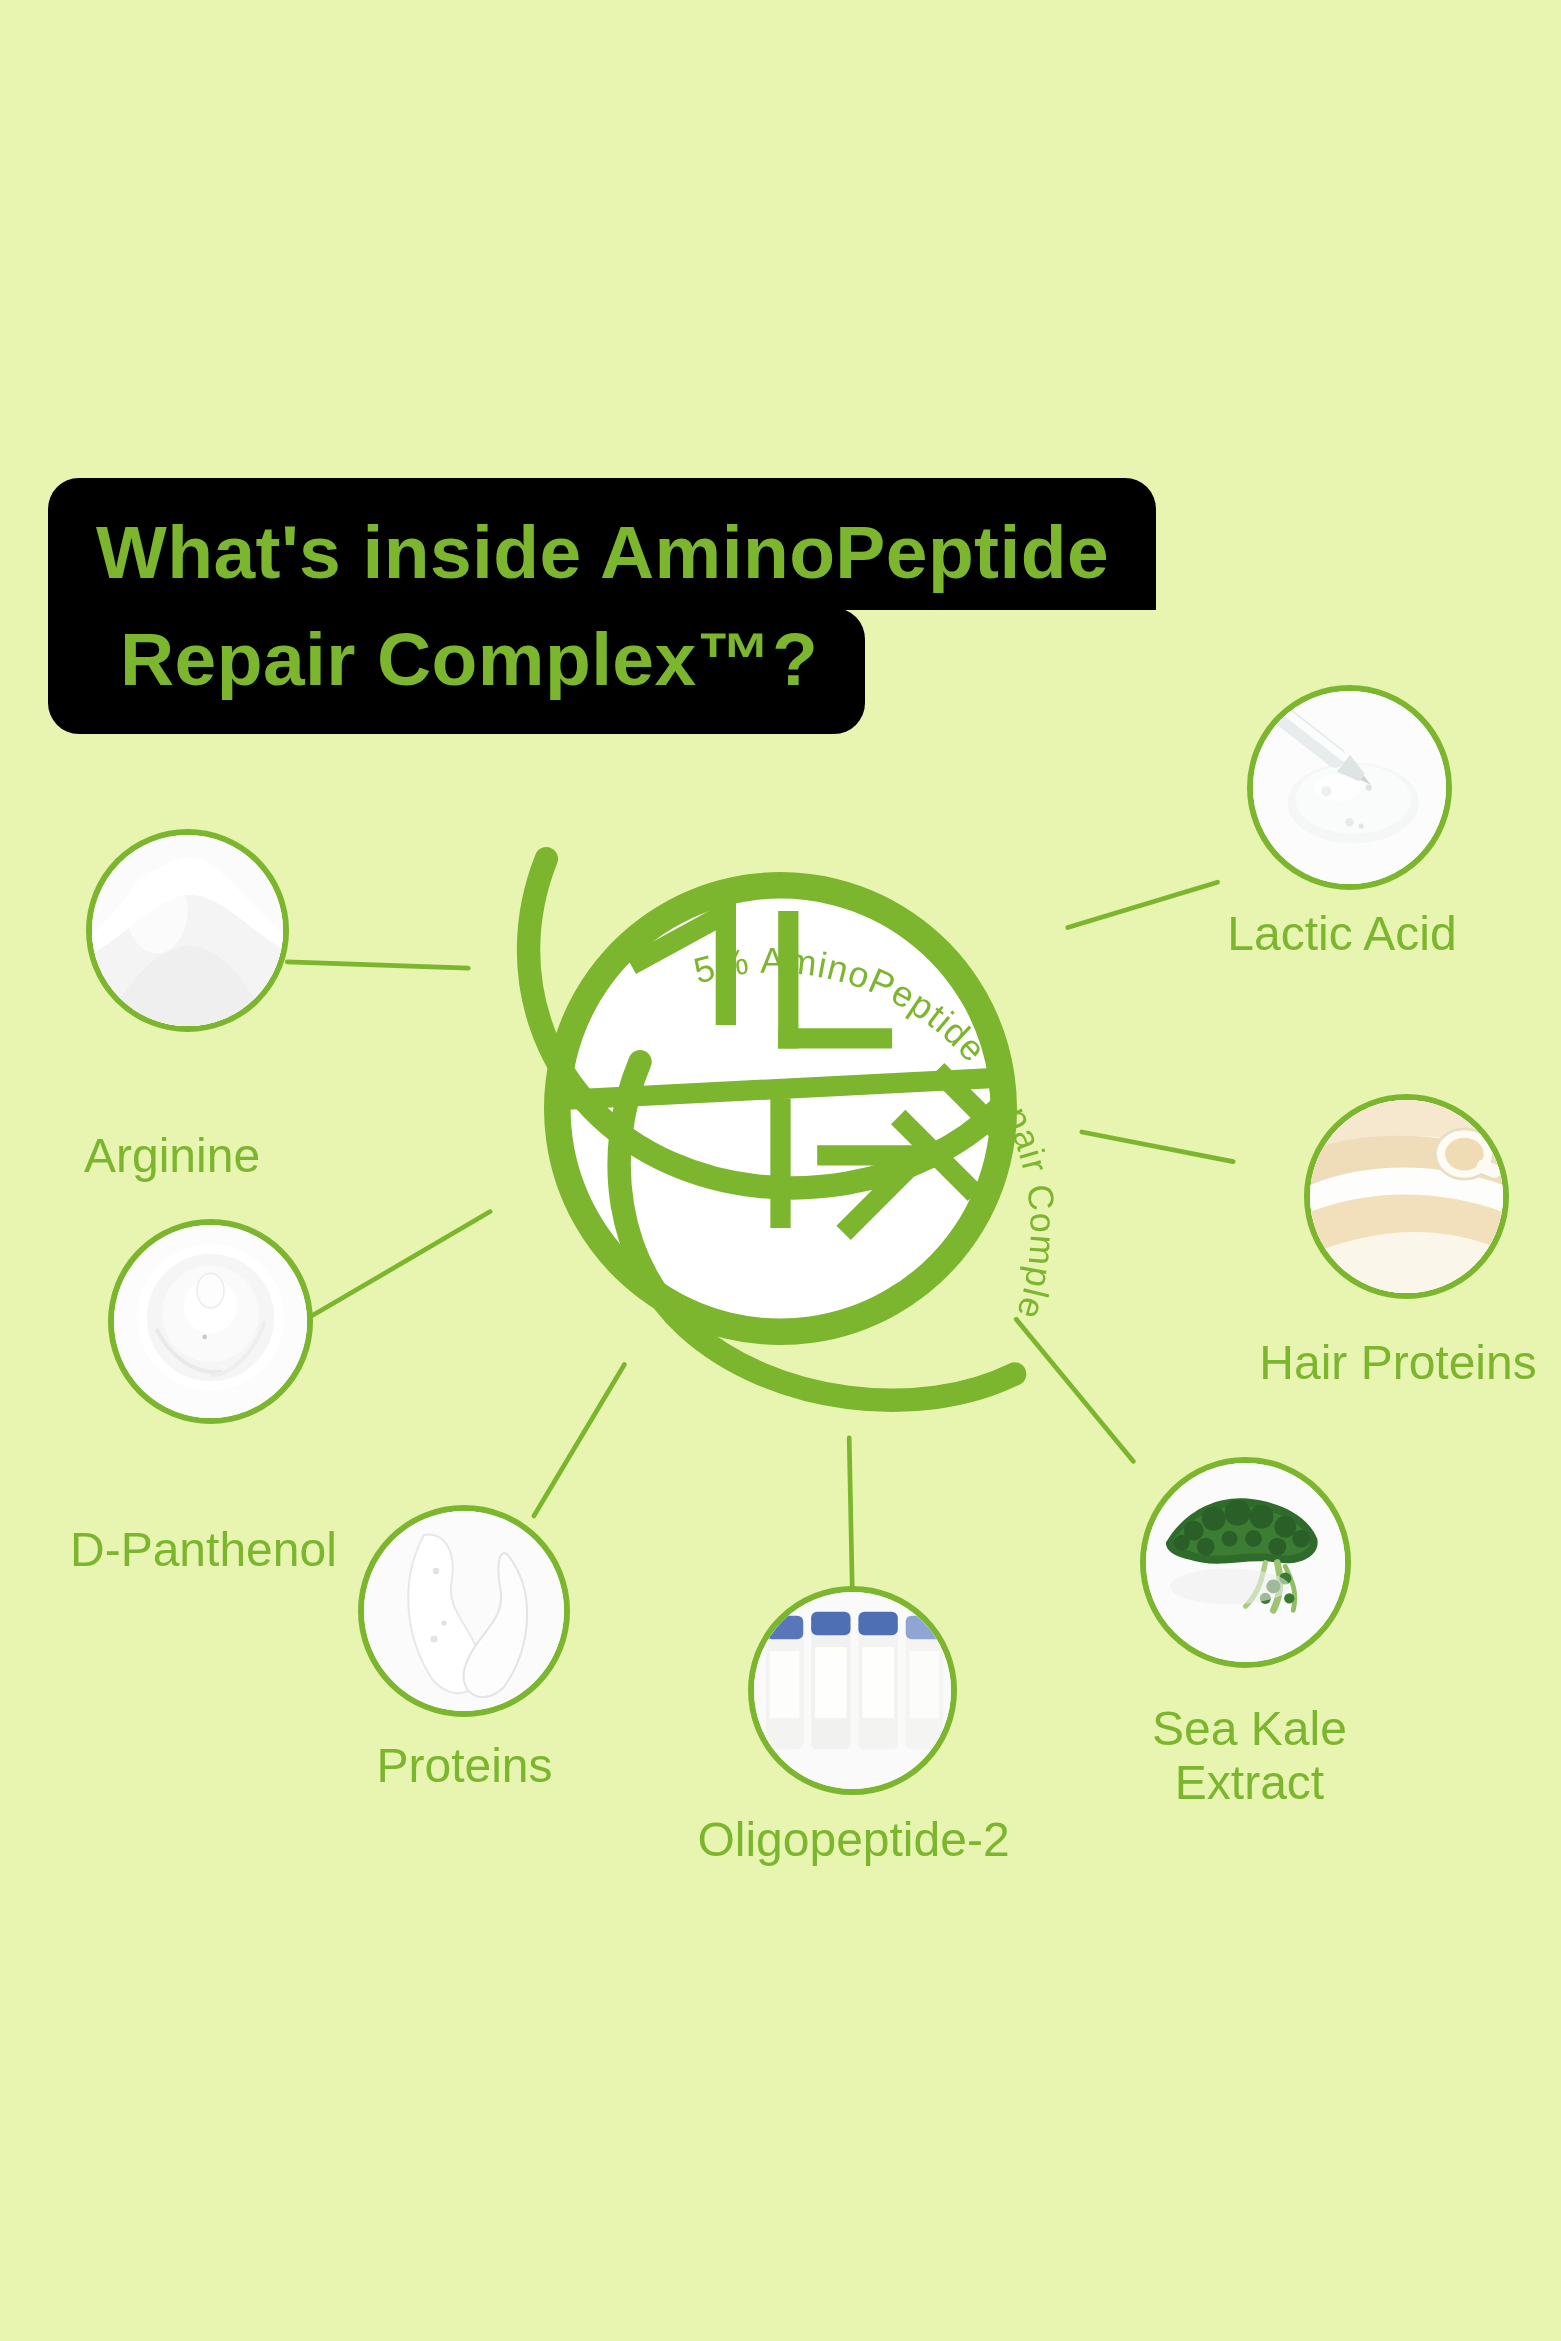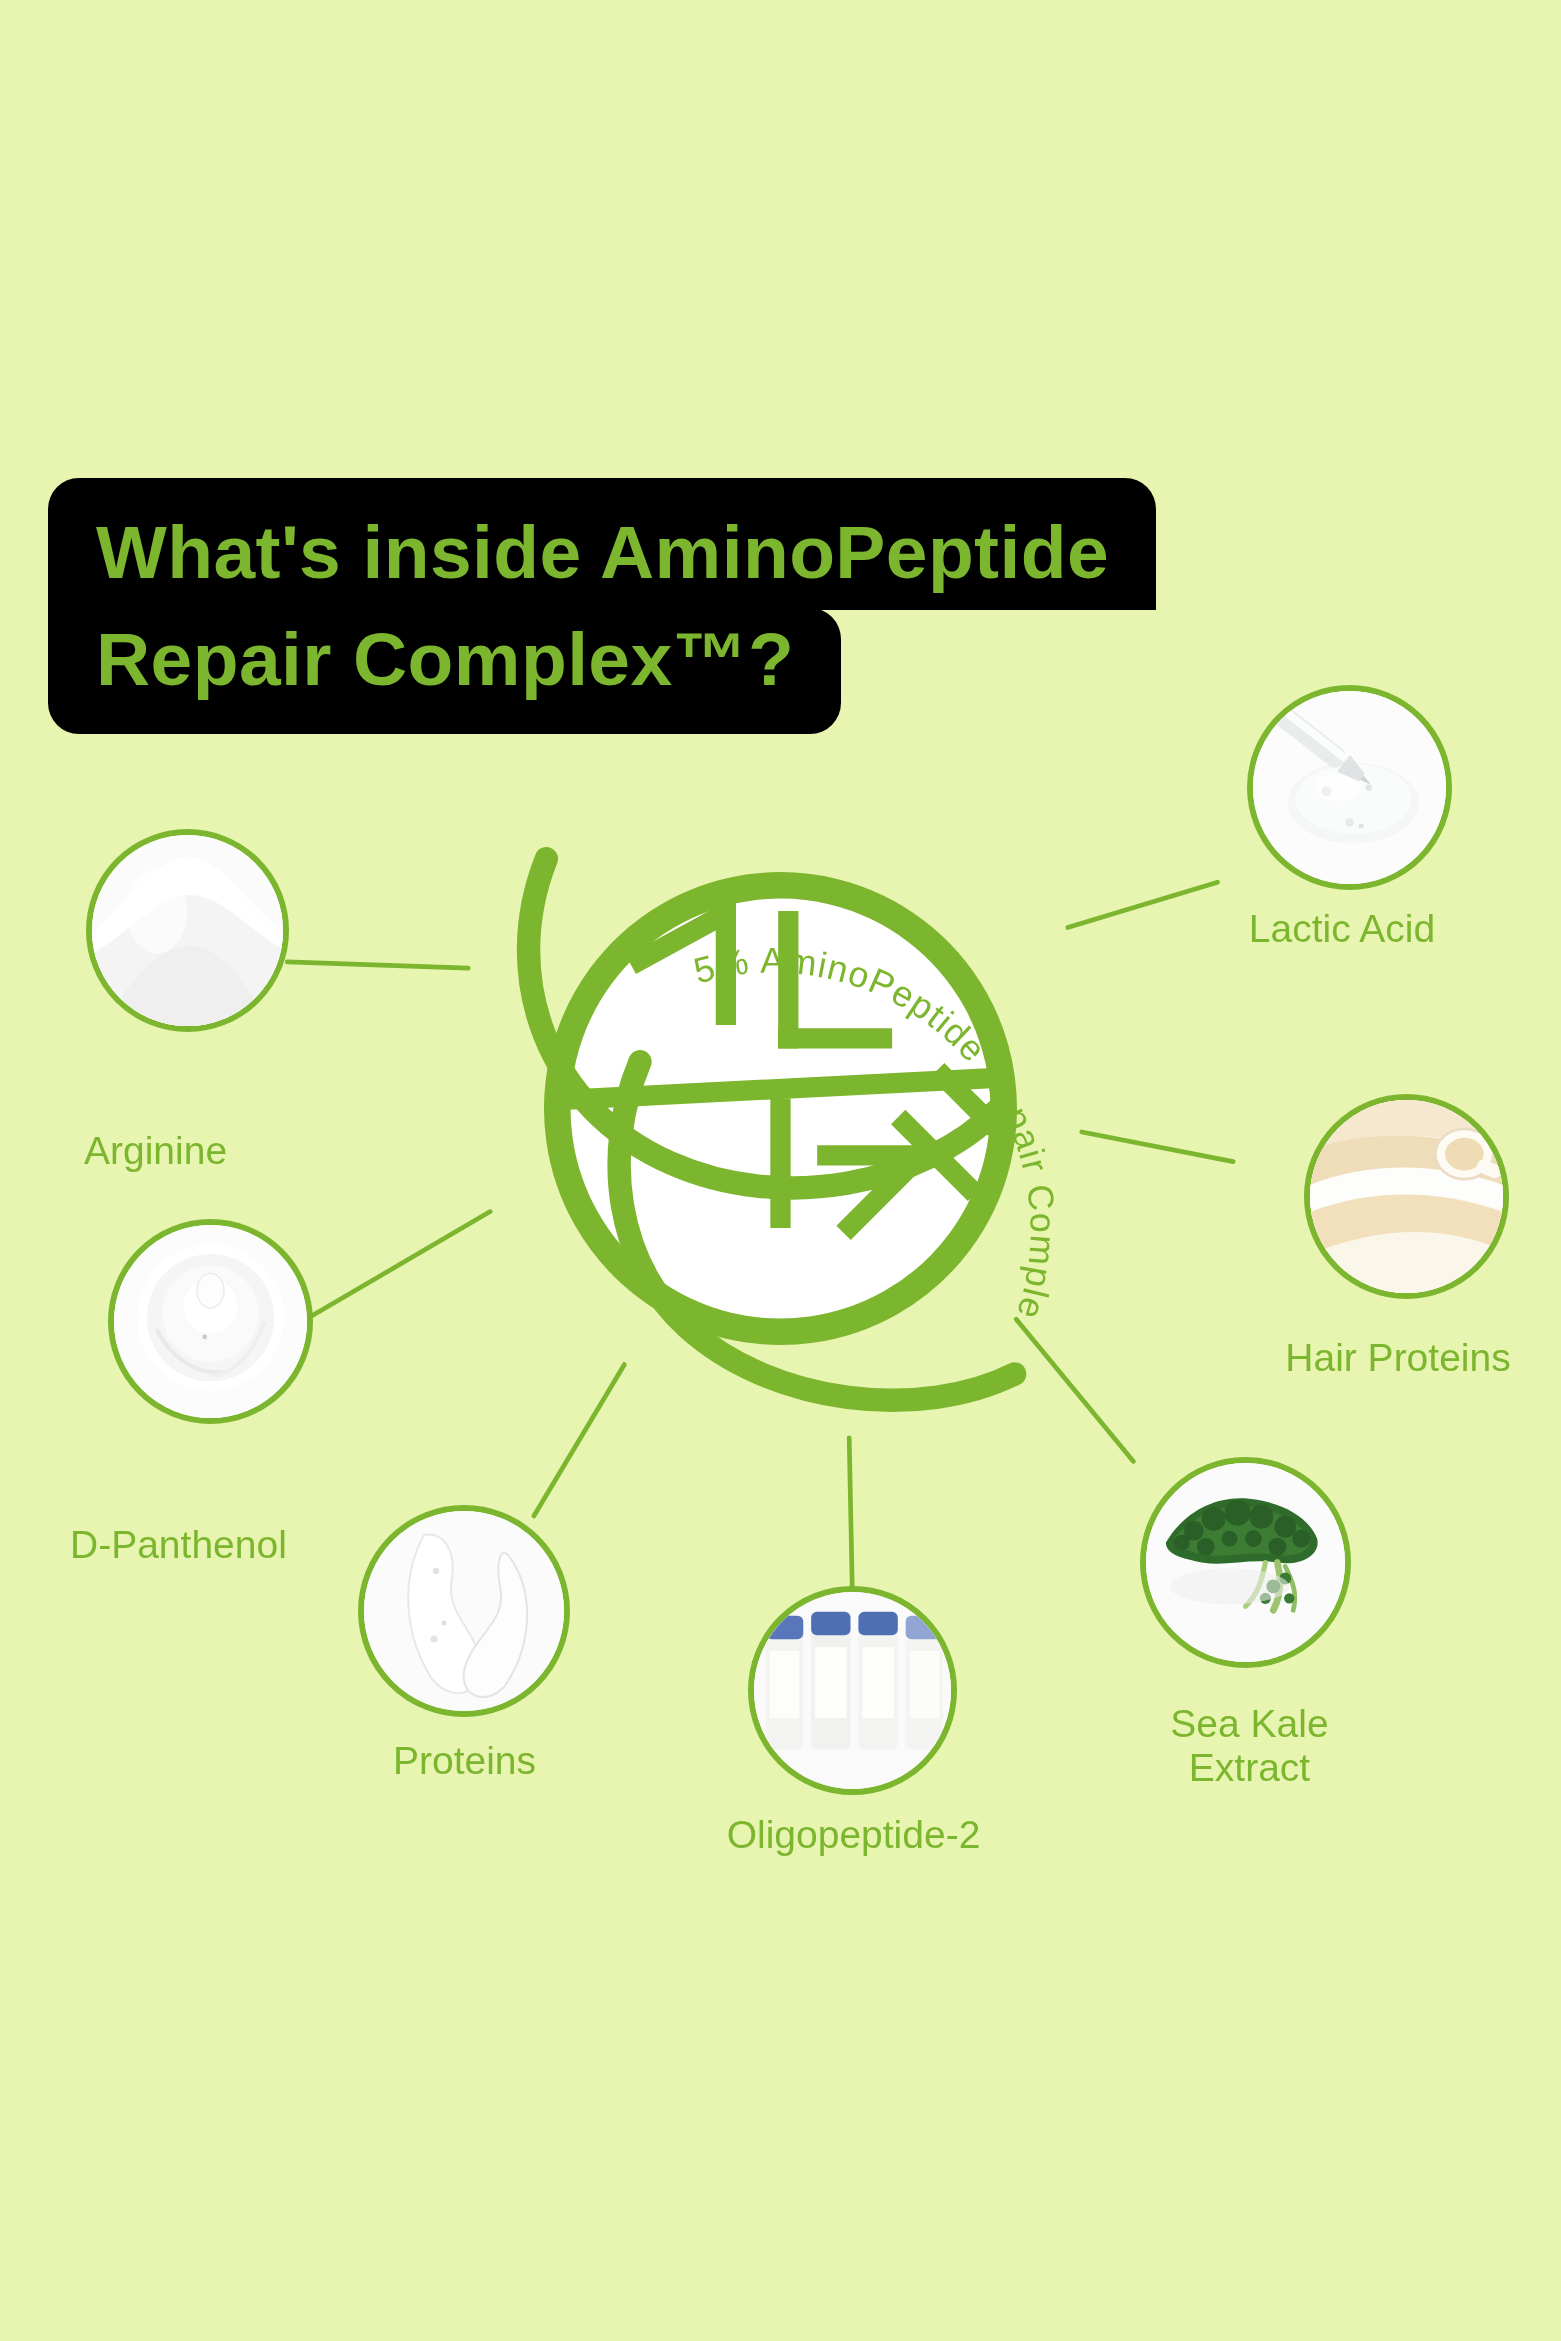--- a/index.html
+++ b/index.html
@@ -24,42 +24,42 @@
     line-height:1.0;
     white-space:nowrap;
     width:max-content;
   }
   .title-line.l1{
     border-radius:31px 31px 0 0;
     padding:37px 47px 20px 48px;
   }
   .title-line.l2{
     border-radius:0 31px 31px 31px;
-    padding:14px 47px 37px 48px;
+    padding:14px 47px 37px 72px;
     margin-top:-1.6px;
   }
 
   
   .abs-svg{position:absolute;left:0;top:0;width:1561px;height:2342px;pointer-events:none;}
 
   
   .node{position:absolute;}
   .bubble{
     position:absolute;
     border-radius:50%;
     border:6.2px solid #7cb52e;
     background:#ffffff;
     overflow:hidden;
     box-sizing:border-box;
   }
   .bubble .art{position:absolute;left:0;top:0;width:100%;height:100%;}
   .label{
     position:absolute;
     color:#7cb52e;
-    font-size:39px;
+    font-size:48px;
     font-weight:400;
     line-height:1.12;
     white-space:pre-line;
     text-align:center;
   }
   .label.left{text-align:left;}
 </style>
 </head>
 <body>
 

